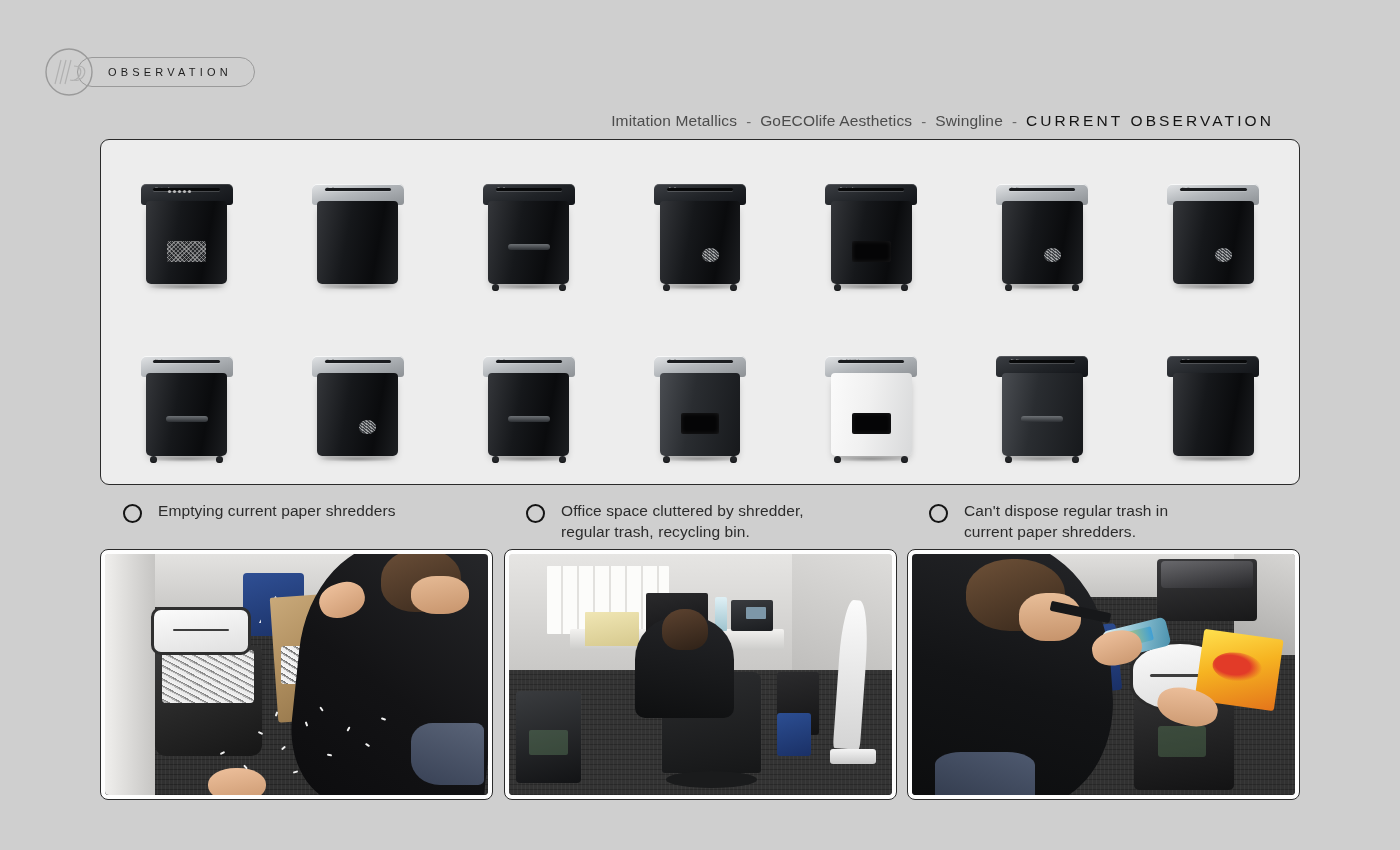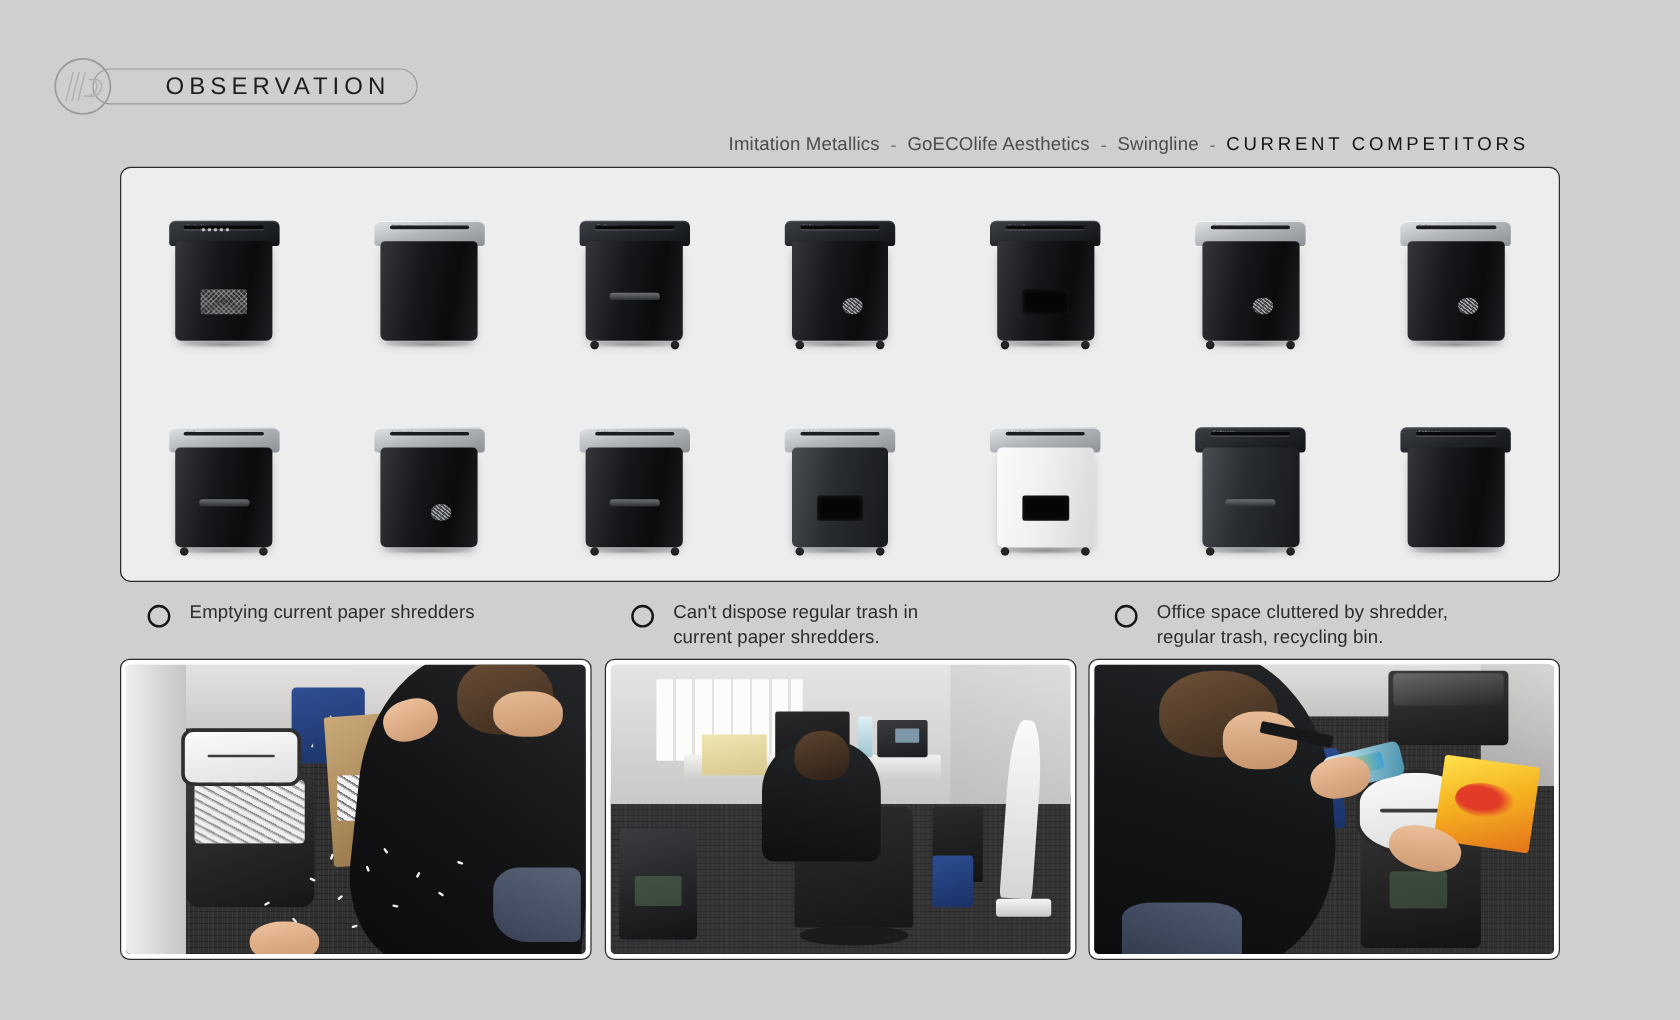--- a/index.html
+++ b/index.html
@@ -34,26 +34,25 @@
     height: 30px;
     margin-left: -17px;
     padding: 0 22px 0 30px;
     border: 1.5px solid #9a9a9a;
     border-radius: 15px;
     display: flex;
     align-items: center;
     background: transparent;
   }
   #observation-label {
-    font-size: 20px;
+    font-size: 11px;
     letter-spacing: 4.2px;
     color: #1e1e1e;
     font-weight: 500;
     white-space: nowrap;
-    margin-left: 30px;
   }
 
   
   #breadcrumb {
     position: absolute;
     right: 126px;
     top: 112px;
     display: flex;
     align-items: center;
     white-space: nowrap;
@@ -642,21 +641,21 @@
   </div>
 </div>
 
 <div id="breadcrumb">
   <span class="crumb">Imitation Metallics</span>
   <span class="crumb-sep">-</span>
   <span class="crumb">GoECOlife Aesthetics</span>
   <span class="crumb-sep">-</span>
   <span class="crumb">Swingline</span>
   <span class="crumb-sep">-</span>
-  <span class="crumb current">CURRENT COMPETITORS</span>
+  <span class="crumb current">CURRENT OBSERVATION</span>
 </div>
 
 <div id="product-panel">
 
   <div class="product-row row-1">
 
     <div class="product-cell">
       <div class="shredder">
         <div class="sh-head">
           <div class="sh-brand">Swingline</div>
@@ -867,29 +866,29 @@
 <div id="captions">
   <div class="caption">
     <div class="bullet-circle"></div>
     <div class="caption-text">
       <div>Emptying current paper shredders</div>
     </div>
   </div>
   <div class="caption">
     <div class="bullet-circle"></div>
     <div class="caption-text">
-      <div>Can't dispose regular trash in</div>
-      <div>current paper shredders.</div>
+      <div>Office space cluttered by shredder,</div>
+      <div>regular trash, recycling bin.</div>
     </div>
   </div>
   <div class="caption">
     <div class="bullet-circle"></div>
     <div class="caption-text">
-      <div>Office space cluttered by shredder,</div>
-      <div>regular trash, recycling bin.</div>
+      <div>Can't dispose regular trash in</div>
+      <div>current paper shredders.</div>
     </div>
   </div>
 </div>
 
 <div id="photo-row">
 
   <div class="photo-frame">
     <div class="photo-inner p1" aria-label="Person emptying a full shredder bin into a paper bag with shreds scattered on the carpet">
       <div class="wall"></div>
       <div class="carpet"></div>

